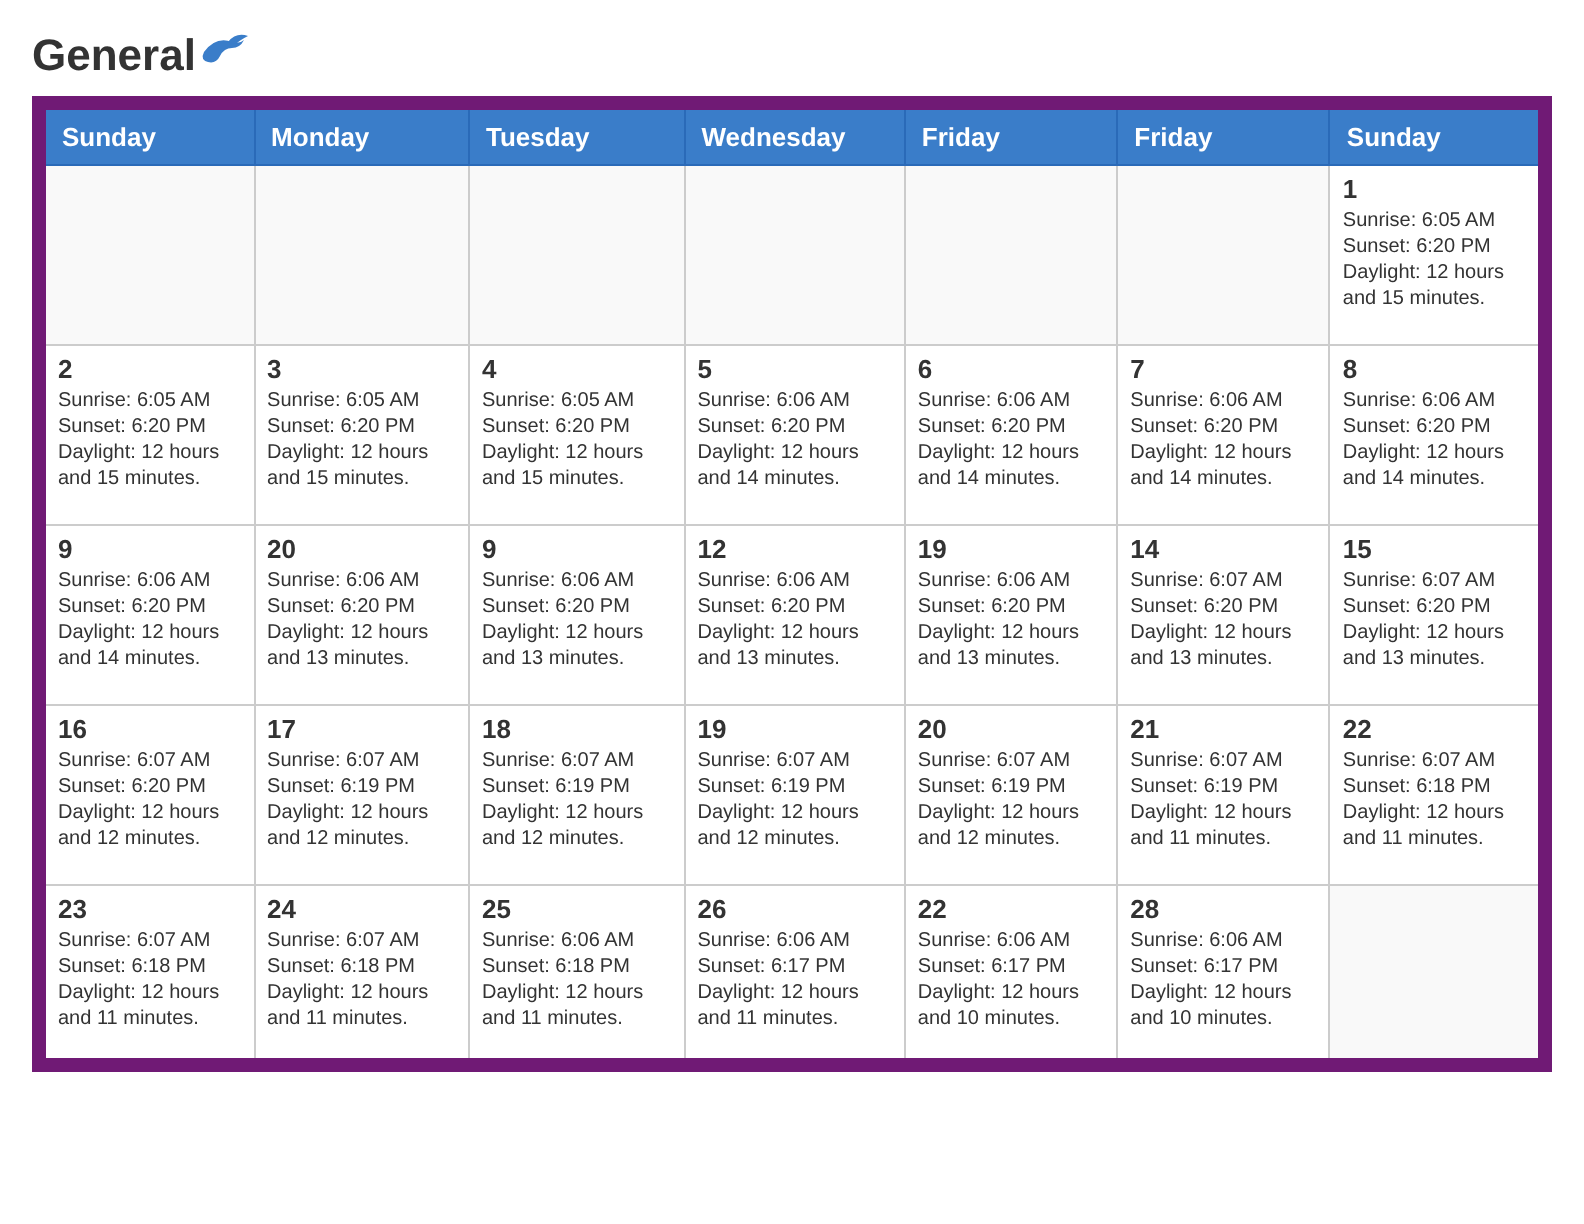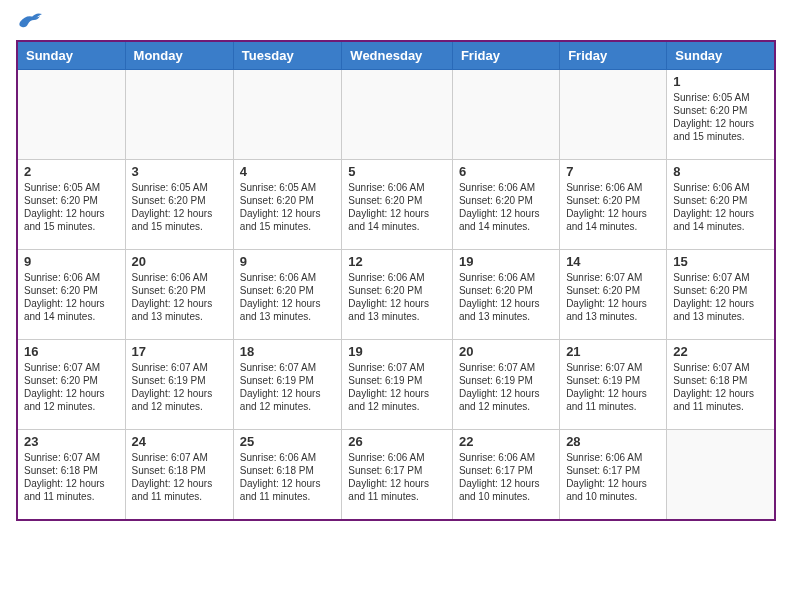--- a/index.html
+++ b/index.html
@@ -37,21 +37,21 @@
       font-weight: normal;
       color: #333;
     }
     .location-title {
       font-size: 16px;
       color: #333;
     }
     .calendar {
       width: 100%;
       border-collapse: collapse;
-      border: 2px solid #701a75;
+      border: 7px solid #701a75;
     }
     .calendar th {
       background-color: #3a7dc9;
       color: #fff;
       text-align: left;
       padding: 6px 8px;
       font-size: 13px;
       font-weight: bold;
       border: 1px solid #2a6ab8;
     }
@@ -78,20 +78,23 @@
     .empty-cell {
       background: #f9f9f9;
     }
   </style>
 </head>
 <body>
 
 <div class="header">
   <div class="logo">
     <div style="display:flex;align-items:center;">
+      <span class="logo-text">
+        <span class="logo-general">General</span>
+      </span>
       <svg width="24" height="20" viewBox="0 0 24 20" style="margin-left:2px;margin-top:-4px;">
         <path d="M2 10 Q8 2 16 5 Q20 6 22 4 Q20 8 16 8 Q12 8 10 12 Q8 16 4 15 Q0 14 2 10Z" fill="#3a7dc9"></path>
         <path d="M14 5 Q18 0 24 2 Q20 4 18 6Z" fill="#3a7dc9"></path>
       </svg>
     </div>
     <span class="logo-text logo-blue" style="font-size:20px;font-weight:bold;"></span>
   </div>
   <div class="title-section">
     <div class="month-title"></div>
     <div class="location-title"></div>

